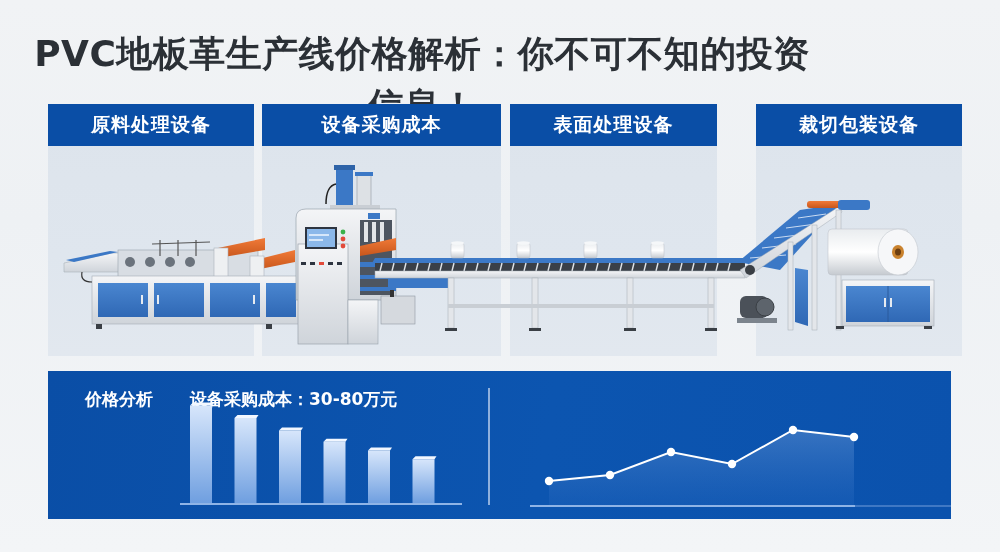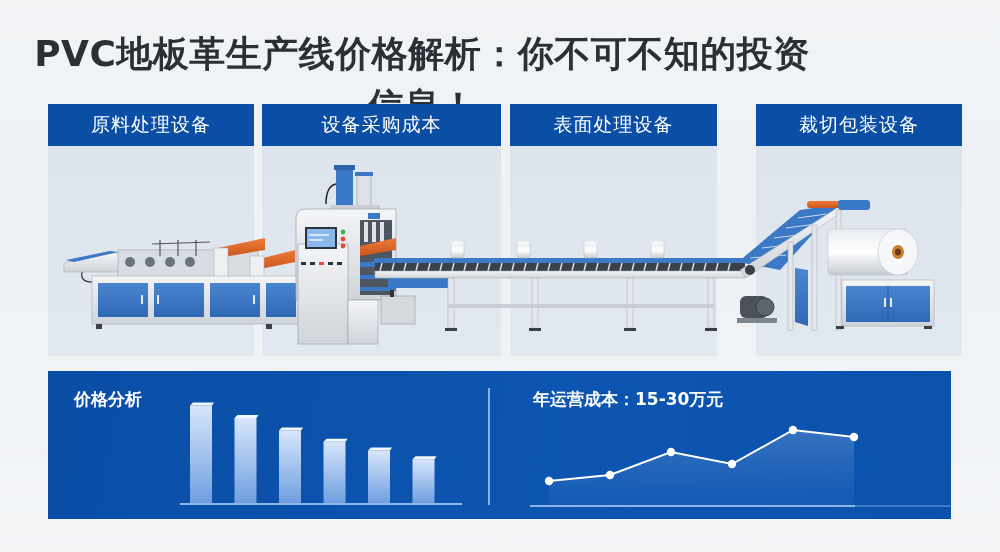--- a/index.html
+++ b/index.html
@@ -14,21 +14,21 @@
     font-size: 36px; font-weight: bold; color: #2b3036; letter-spacing: 0.5px;
     line-height: 52px;
     padding-left: 32px;
   }
   .col {
     position: absolute; top: 104px; height: 252px;
     background: linear-gradient(180deg, #dde4ec 0%, #dfe6ee 60%, #e2e8ef 100%);
   }
   .col-head {
     height: 42px; background: #0a4ea6;
-    color: #ffffff; font-size: 19px; font-weight: normal;
+    color: #ffffff; font-size: 19px; font-weight: bold;
     display: flex; align-items: center; justify-content: center;
     letter-spacing: 1px;
   }
   .illus { position: absolute; left: 0; top: 0; width: 1000px; height: 552px; pointer-events: none; }
   .bottom {
     position: absolute; left: 48px; top: 371px; width: 903px; height: 148px;
     background: linear-gradient(100deg, #0a4ea6 0%, #0c55b0 55%, #0b52ad 100%);
   }
   .b-label { position: absolute; color: #ffffff; font-weight: bold; font-size: 17px; }
   .divider { position: absolute; left: 440px; top: 17px; width: 2px; height: 117px; background: #8fb0dd; }
@@ -265,23 +265,23 @@
       </g>
 
     <rect x="828" y="229" width="80" height="46" rx="4" fill="url(#roll)" stroke="#b9bfc6" stroke-width="0.5"></rect>
     <ellipse cx="898" cy="252" rx="20" ry="23" fill="#f6f7f9" stroke="#c3c8ce" stroke-width="0.6"></ellipse>
     <ellipse cx="898" cy="252" rx="6" ry="7" fill="#c9822e"></ellipse>
     <ellipse cx="898" cy="252" rx="3" ry="3.5" fill="#6b3d10"></ellipse>
   </g>
 </svg>
 
 <div class="bottom">
-  <div class="b-label" style="left:26px;top:17px;">价格分析</div>
+  <div class="b-label" style="left:37px;top:17px;">价格分析</div>
+  <div class="b-label" style="left:142px;top:17px;">设备采购成本：30-80万元</div>
   <div class="divider"></div>
-  <div class="b-label" style="left:485px;top:17px;">年运营成本：15-30万元</div>
 
   <svg class="charts" viewBox="0 0 903 148" xmlns="http://www.w3.org/2000/svg">
     <defs>
       <linearGradient id="barg" x1="0" y1="0" x2="0" y2="1">
         <stop offset="0" stop-color="#d7e6fb"></stop>
           <stop offset="1" stop-color="#6f9fe0"></stop>
       </linearGradient>
       <linearGradient id="areag" x1="0" y1="0" x2="0" y2="1">
         <stop offset="0" stop-color="#5b8ed0" stop-opacity="0.55"></stop>
           <stop offset="1" stop-color="#2c6cc2" stop-opacity="0.25"></stop>

